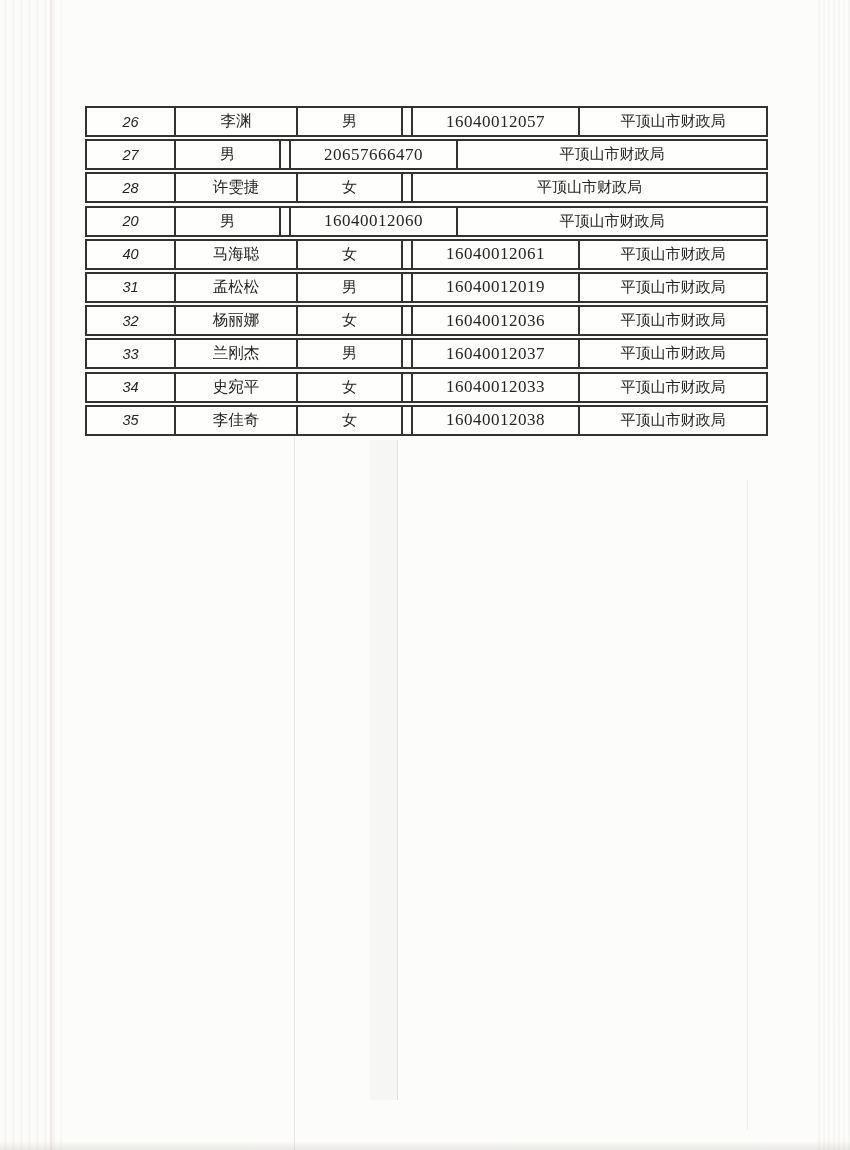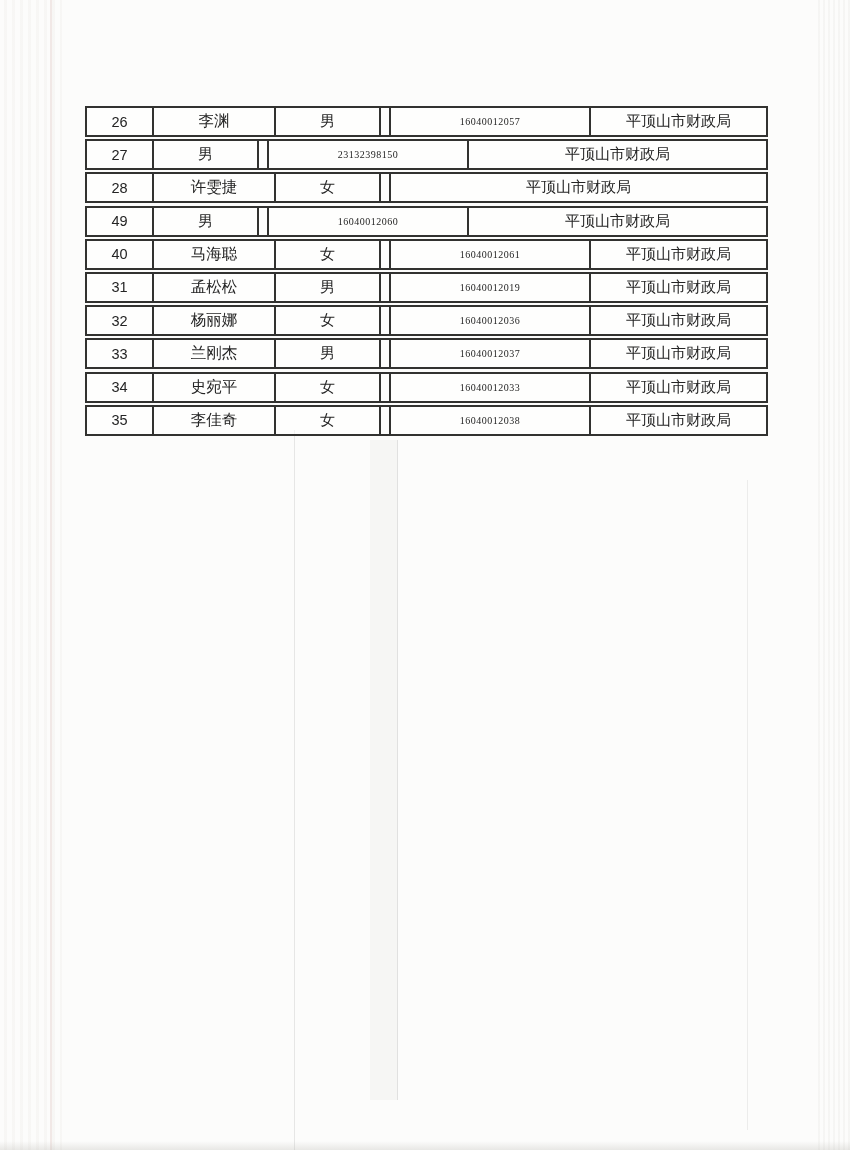--- a/index.html
+++ b/index.html
@@ -50,25 +50,25 @@
     margin-bottom: 2.2px;
     border: 2px solid #323230;
     background: rgba(255,255,255,0.5);
   }
   .c {
     box-sizing: border-box;
     display: flex; align-items: center; justify-content: center;
     border-right: 2px solid #323230;
     overflow: hidden; white-space: nowrap;
   }
-  .c.no     { width: 67px;  font-family: "Liberation Sans", sans-serif; font-size: 14.5px; }
+  .c.no     { width: 89px;  font-family: "Liberation Sans", sans-serif; font-size: 14.5px; font-style: italic; }
   .c.name   { width: 122px; font-size: 15.5px; }
   .c.gender { width: 105px; font-size: 15px; }
   .c.spacer { width: 10px; }
-  .c.id     { width: 200px; font-size: 10px; letter-spacing: 0.5px; }
+  .c.id     { width: 167px; font-size: 17px; letter-spacing: 0.5px; }
   .c.org    { flex: 1; border-right: none; font-size: 15px; }
 </style>
 </head>
 <body>
 
 <div class="page">
 
   <div class="artifact streaks-left"></div>
   <div class="artifact pink-line"></div>
   <div class="artifact gray-line-a"></div>
@@ -85,34 +85,34 @@
       <div class="c gender">男</div>
       <div class="c spacer"></div>
       <div class="c id">16040012057</div>
       <div class="c org">平顶山市财政局</div>
     </div>
 
     <div class="t-row">
       <div class="c no">27</div>
       <div class="c gender">男</div>
       <div class="c spacer"></div>
-      <div class="c id">23132398150</div>
+      <div class="c id">20657666470</div>
       <div class="c org">平顶山市财政局</div>
     </div>
 
     <div class="t-row">
       <div class="c no">28</div>
       <div class="c name">许雯捷</div>
       <div class="c gender">女</div>
       <div class="c spacer"></div>
       <div class="c org">平顶山市财政局</div>
     </div>
 
     <div class="t-row">
-      <div class="c no">49</div>
+      <div class="c no">20</div>
       <div class="c gender">男</div>
       <div class="c spacer"></div>
       <div class="c id">16040012060</div>
       <div class="c org">平顶山市财政局</div>
     </div>
 
     <div class="t-row">
       <div class="c no">40</div>
       <div class="c name">马海聪</div>
       <div class="c gender">女</div>

